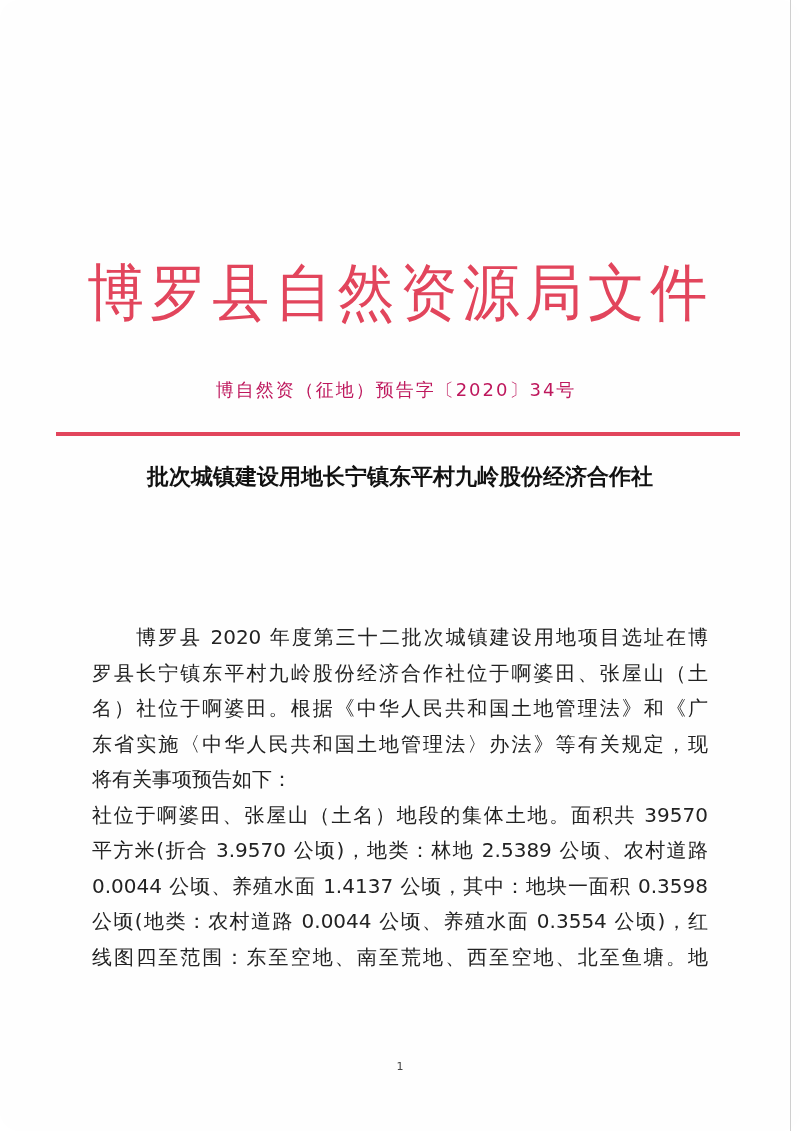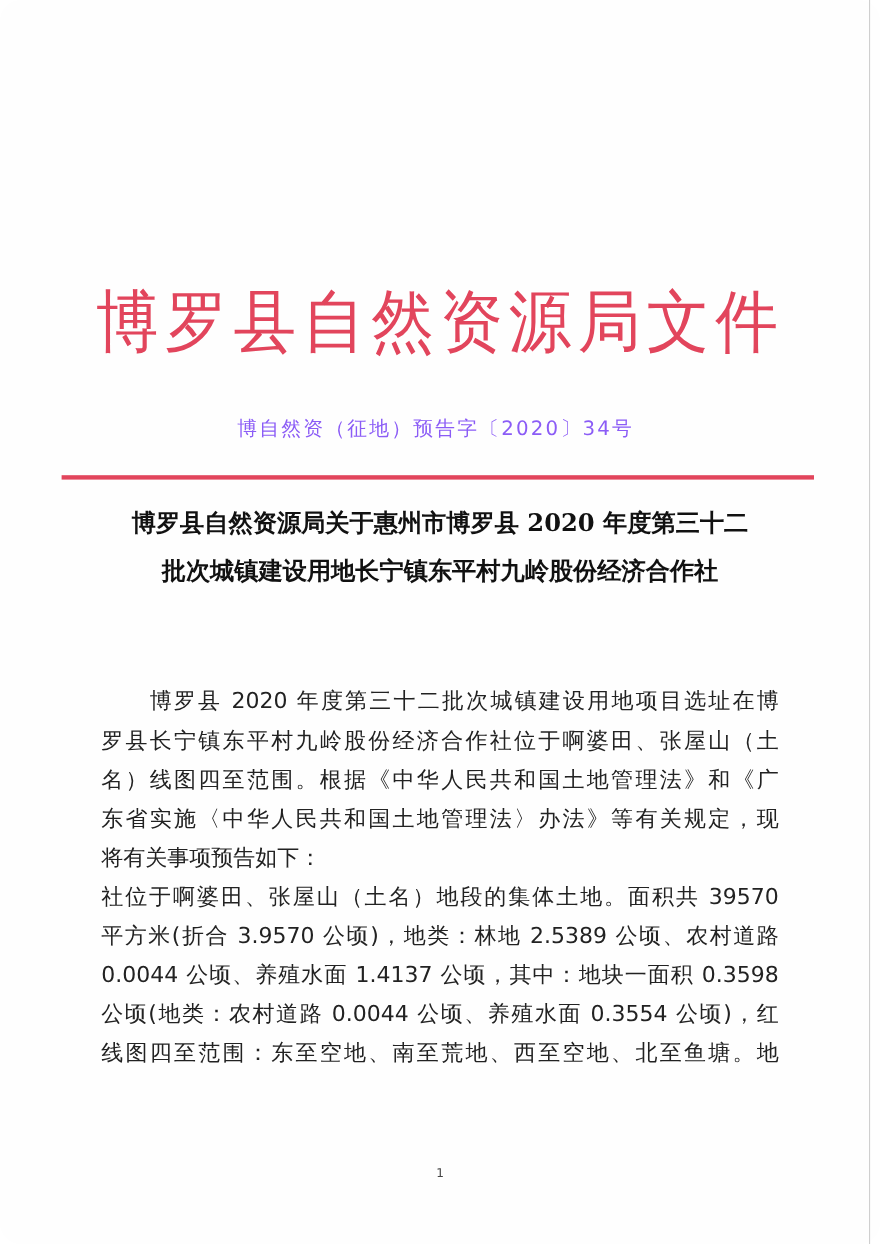--- a/index.html
+++ b/index.html
@@ -47,21 +47,21 @@
   }
   .doc-number {
     position: absolute;
     left: 0;
     top: 378px;
     width: 792px;
     text-align: center;
     font-family: "DejaVu Sans", "Liberation Sans", sans-serif;
     font-size: 18px;
     letter-spacing: 2px;
-    color: #8b5cf6;
+    color: #be185d;
     line-height: 24px;
   }
   .red-rule {
     position: absolute;
     left: 56px;
     top: 432px;
     width: 684px;
     height: 4px;
     background: #e2455c;
   }
@@ -119,28 +119,27 @@
 
   <div class="edge-line"></div>
 
   <div class="masthead">博罗县自然资源局文件</div>
 
   <div class="doc-number">博自然资（征地）预告字〔2020〕34号</div>
 
   <div class="red-rule"></div>
 
   <div class="title">
-    <span class="tline">博罗县自然资源局关于惠州市博罗县 2020 年度第三十二</span>
     <span class="tline">批次城镇建设用地长宁镇东平村九岭股份经济合作社</span>
   </div>
 
   <div class="body-text">
     <span class="bline">　　博罗县 2020 年度第三十二批次城镇建设用地项目选址在博</span>
     <span class="bline">罗县长宁镇东平村九岭股份经济合作社位于啊婆田、张屋山（土</span>
-    <span class="bline">名）线图四至范围。根据《中华人民共和国土地管理法》和《广</span>
+    <span class="bline">名）社位于啊婆田。根据《中华人民共和国土地管理法》和《广</span>
     <span class="bline">东省实施〈中华人民共和国土地管理法〉办法》等有关规定，现</span>
     <span class="bline last">将有关事项预告如下：</span>
     <span class="bline">社位于啊婆田、张屋山（土名）地段的集体土地。面积共 39570</span>
     <span class="bline">平方米(折合 3.9570 公顷)，地类：林地 2.5389 公顷、农村道路</span>
     <span class="bline">0.0044 公顷、养殖水面 1.4137 公顷，其中：地块一面积 0.3598</span>
     <span class="bline">公顷(地类：农村道路 0.0044 公顷、养殖水面 0.3554 公顷)，红</span>
     <span class="bline">线图四至范围：东至空地、南至荒地、西至空地、北至鱼塘。地</span>
   </div>
 
   <div class="page-number">1</div>

